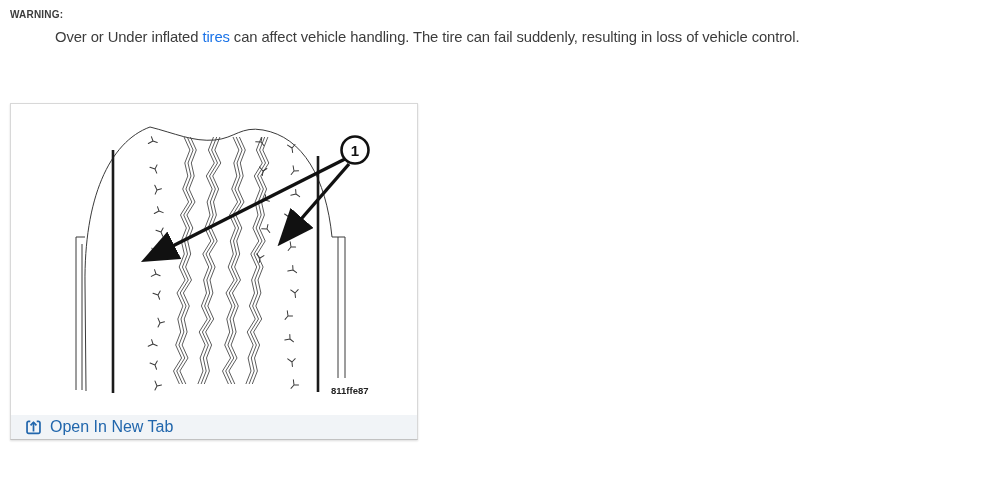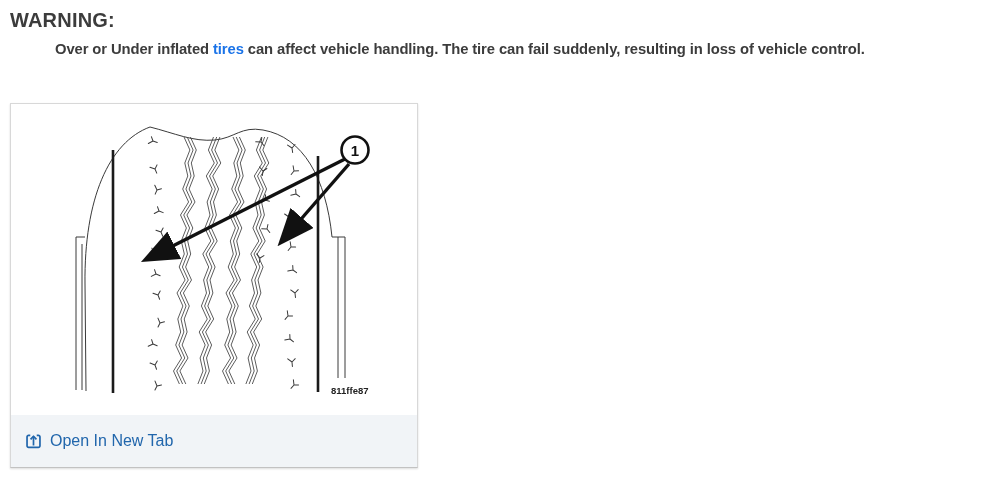--- a/index.html
+++ b/index.html
@@ -11,42 +11,42 @@
   }
   *{box-sizing:border-box;}
   html,body{margin:0;padding:0;}
   body{
     width:1005px;height:486px;position:relative;overflow:hidden;
     background:#ffffff;
     font-family:"Liberation Sans",sans-serif;
   }
   .warning{padding:9px 10px 0 10px;}
   .warning-label{
-    font-weight:bold;font-size:20px;color:var(--warning-text);
+    font-weight:bold;font-size:10px;color:var(--warning-text);
     letter-spacing:0.2px;
   }
   .warning-paragraph{
     margin:9px 0 0 45px;
-    font-weight:bold;font-size:14.8px;color:var(--warning-text);
+    font-weight:normal;font-size:14.8px;color:var(--warning-text);
     white-space:nowrap;letter-spacing:-0.1px;
   }
   .warning-paragraph a{
     color:var(--inline-link);text-decoration:none;cursor:pointer;
   }
   .figure-card{
     position:absolute;left:10px;top:103px;width:408px;
     background:#fff;
     border:1px solid var(--card-border);
     border-bottom-color:#c2c2c2;
     box-shadow:0 1px 2px rgba(0,0,0,0.14);
   }
   .figure-viewport{width:406px;height:311px;background:#fff;}
   .figure-viewport svg{display:block;}
   .figure-footer{
-    height:52px;background:var(--footer-bg);
+    height:24px;background:var(--footer-bg);
     display:flex;justify-content:space-between;align-items:center;
     padding:0 10px 0 13px;
   }
   .footer-link{
     display:flex;align-items:center;gap:7px;
     color:var(--footer-link);font-size:16px;text-decoration:none;cursor:pointer;
   }
   .footer-link svg{flex:0 0 auto;}
 </style>
 </head>

